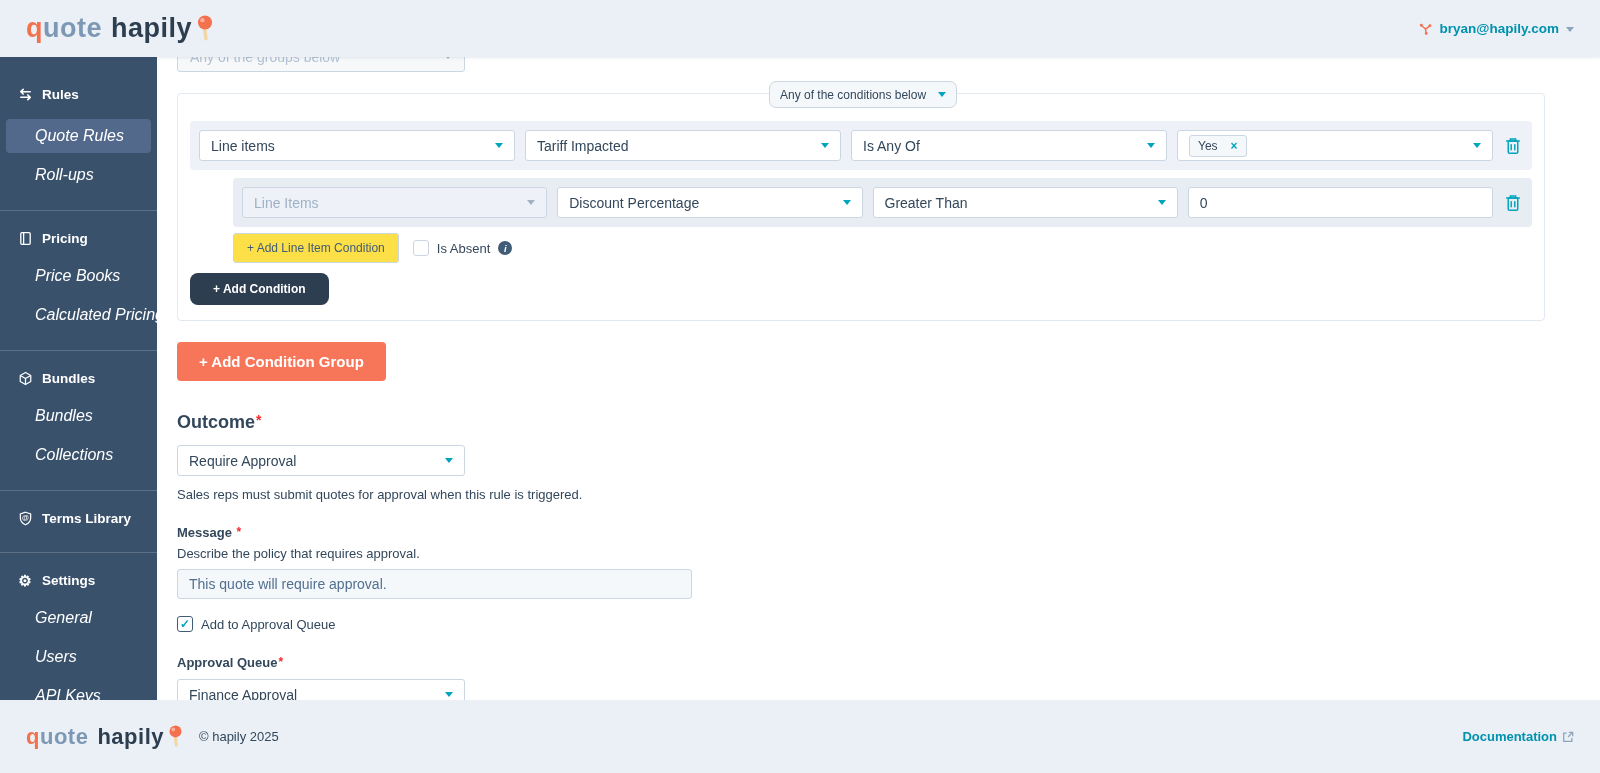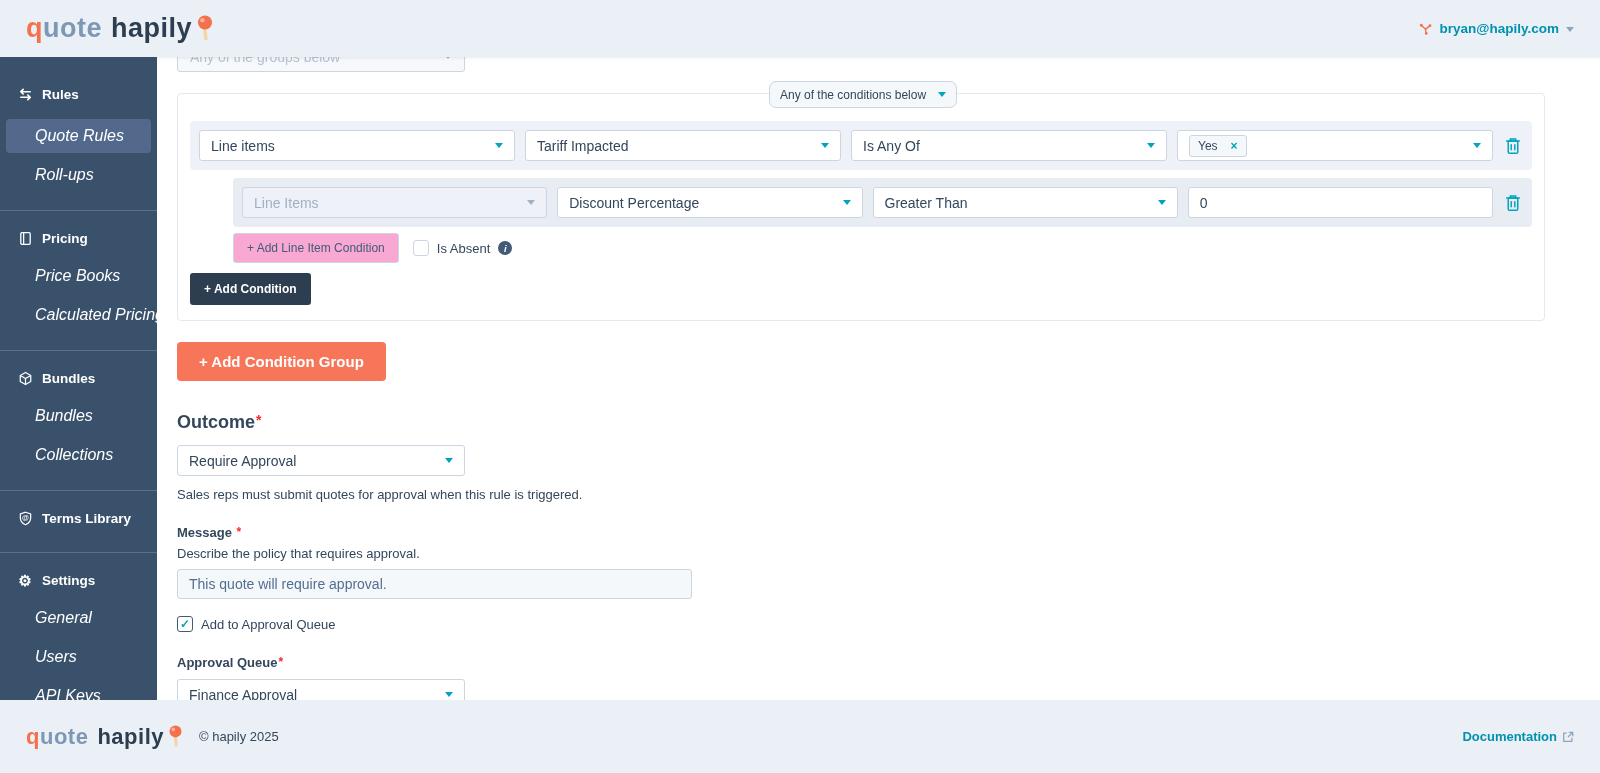--- a/index.html
+++ b/index.html
@@ -65,35 +65,35 @@
   .num-input { background:#fff; border:1px solid #cbd6e2; border-radius:3px; height:31px;
     flex:1 1 0; font-size:14px; color:#33475b; padding:0 11px;
     font-family:"Liberation Sans", sans-serif; }
   .tag { display:inline-flex; align-items:center; gap:13px; border:1px solid #cbd6e2;
     background:#f5f8fa; border-radius:3px; padding:3px 8px; font-size:12px; color:#33475b; }
   .tag-x { color:#00a4bd; font-size:12px; font-weight:700; cursor:pointer; }
   .trash-btn { background:none; border:none; cursor:pointer; display:flex;
     align-items:center; padding:0 2px; }
 
   .li-actions { display:flex; align-items:center; gap:14px; margin:6px 0 0 43px; }
-  .btn-light { background:#f9a8d4; border:1px solid #cbd6e2; border-radius:3px;
+  .btn-light { background:#fde047; border:1px solid #cbd6e2; border-radius:3px;
     color:#425b76; font-size:12px; padding:7px 13px; cursor:pointer;
     font-family:"Liberation Sans", sans-serif; }
   .check-row { display:flex; align-items:center; gap:8px; }
   .checkbox { width:16px; height:16px; border:1px solid #cbd6e2; border-radius:3px;
     background:#fff; display:inline-flex; align-items:center; justify-content:center;
     cursor:pointer; flex:0 0 16px; }
   .checkbox.checked { border-color:#425b76; color:#00a4bd; font-size:12px; font-weight:700; }
   .check-label { font-size:13px; color:#33475b; }
   .info-icon { width:14px; height:14px; border-radius:50%; background:#425b76; color:#fff;
     font-size:9.5px; font-weight:700; font-style:italic; display:inline-flex;
     align-items:center; justify-content:center; cursor:default; }
 
-  .btn-dark { background:#2d3e50; color:#fff; border:none; border-radius:3px;
-    font-size:12px; font-weight:700; padding:9px 14px; margin:10px 0 6px 0; cursor:pointer;
+  .btn-dark { background:#2d3e50; color:#fff; border:none; border-radius:8px;
+    font-size:12px; font-weight:700; padding:9px 23px; margin:10px 0 6px 0; cursor:pointer;
     font-family:"Liberation Sans", sans-serif; }
   .btn-coral { background:#f7765a; color:#fff; border:none; border-radius:4px;
     font-size:15px; font-weight:700; padding:11px 22px; margin-top:21px; cursor:pointer;
     font-family:"Liberation Sans", sans-serif; }
 
   .outcome-h { font-size:18px; font-weight:800; color:#33475b; margin-top:31px; }
   .req { color:#f42b2b; font-size:14px; vertical-align:top; margin-left:1px; font-weight:700; }
   .select.wide { width:288px; margin-top:12px; }
   .help-text { font-size:13px; color:#33475b; margin-top:11px; }
   .field-label { font-size:13px; font-weight:700; color:#33475b; margin-top:23px; }

